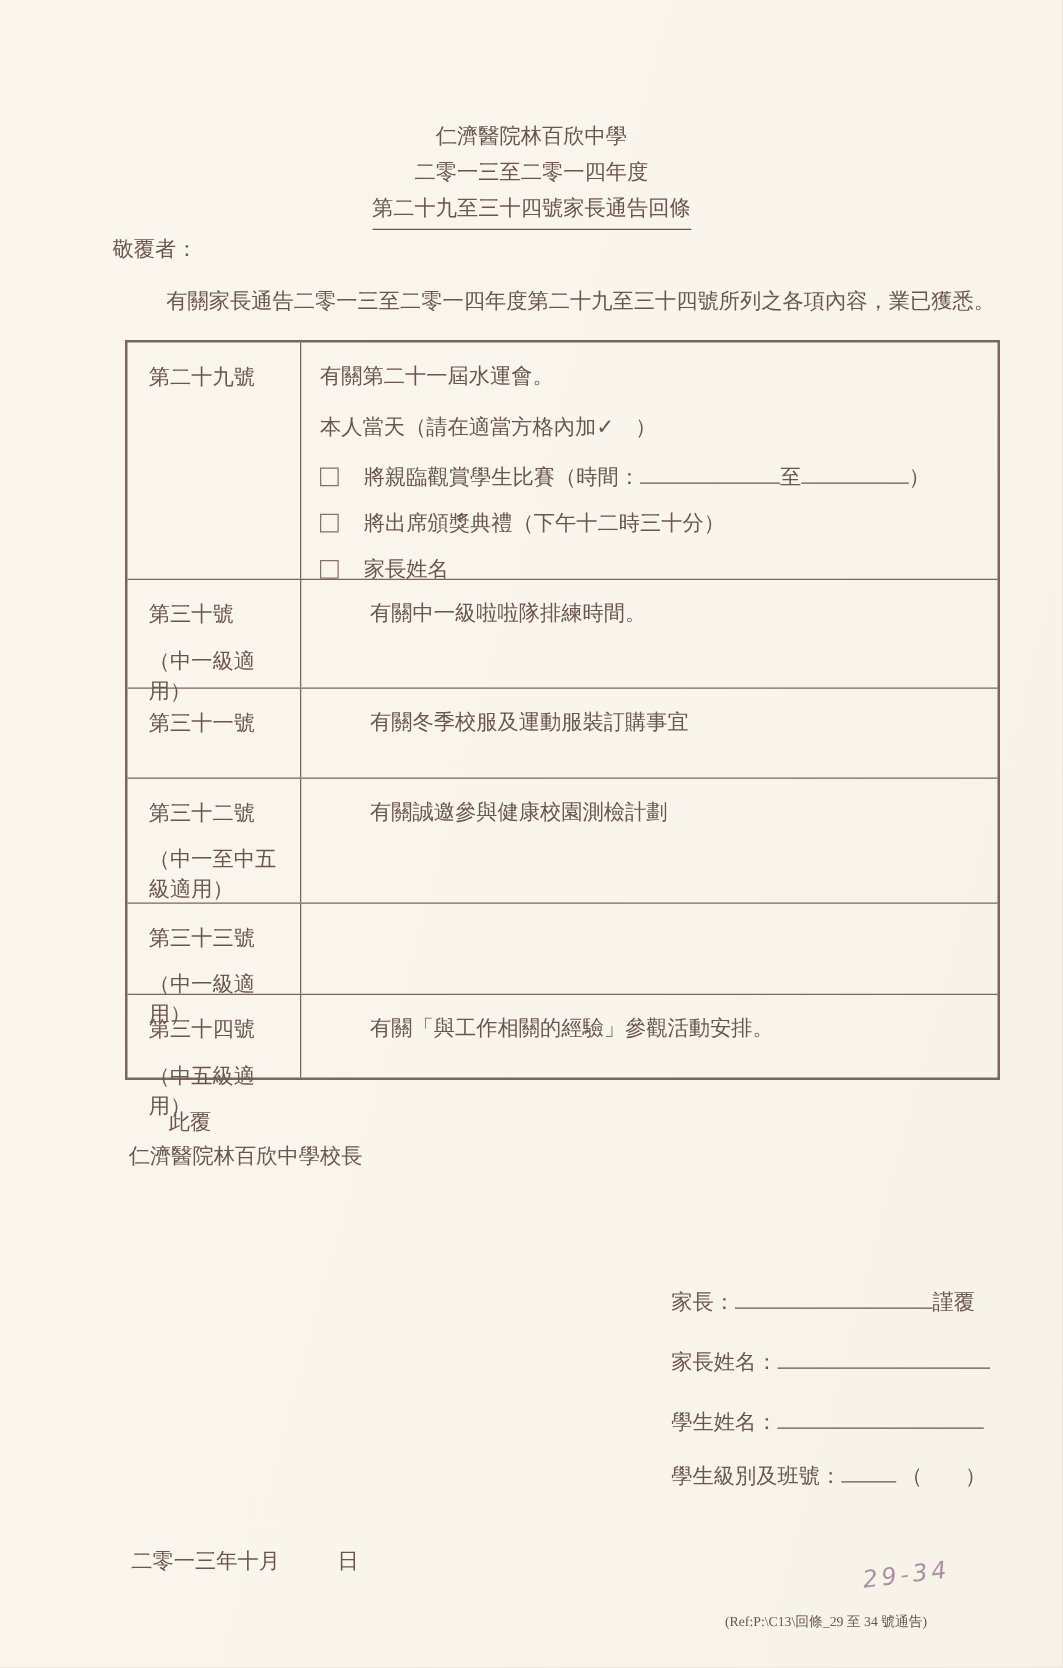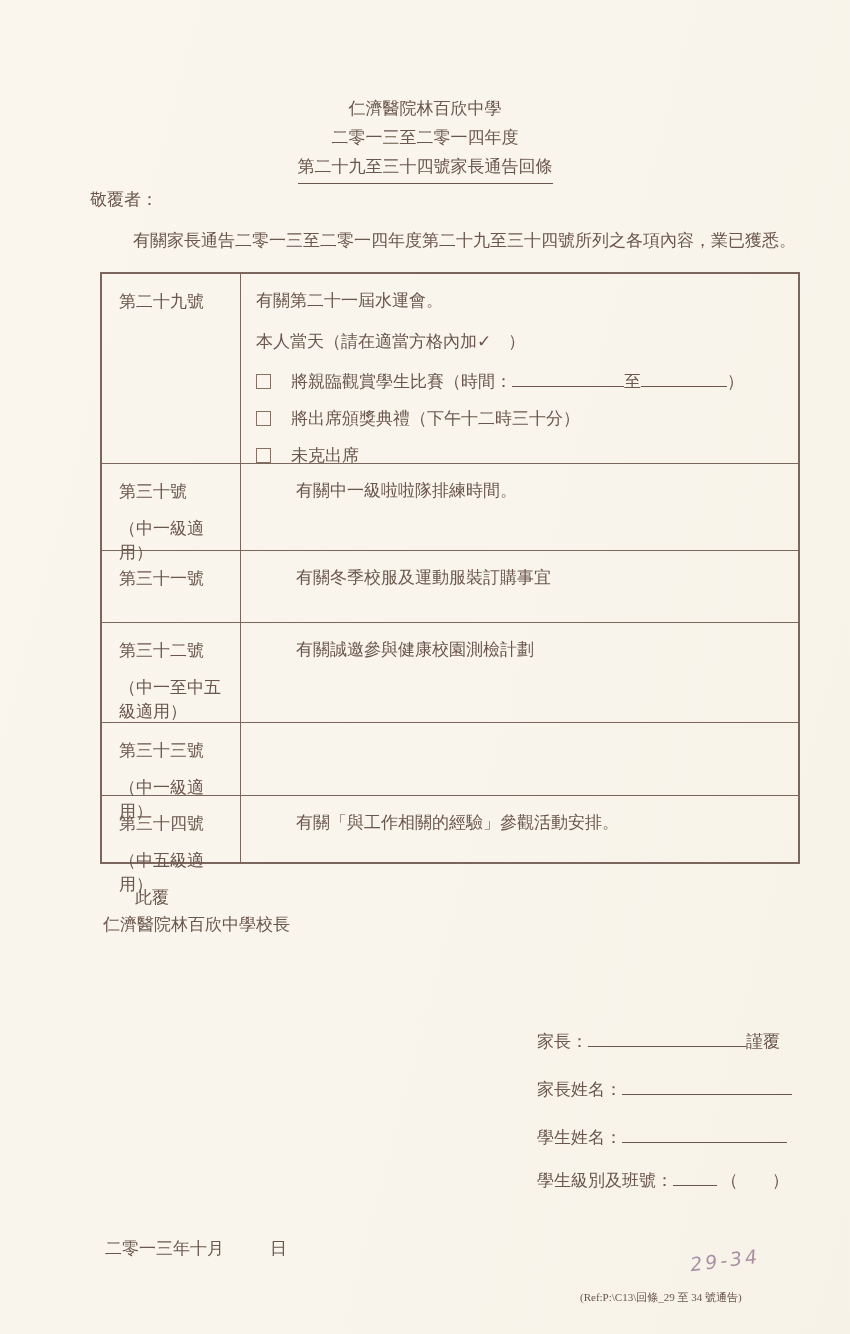--- a/index.html
+++ b/index.html
@@ -95,21 +95,21 @@
       <div class="cell-content">
         <div class="line-a">有關第二十一屆水運會。</div>
         <div class="line-b">本人當天（請在適當方格內加✓　）</div>
         <div class="opt">
           <span class="cb"></span><span>將親臨觀賞學生比賽（時間：</span><span class="blank blank-from"></span><span>至</span><span class="blank blank-to"></span><span>）</span>
         </div>
         <div class="opt">
           <span class="cb"></span><span>將出席頒獎典禮（下午十二時三十分）</span>
         </div>
         <div class="opt">
-          <span class="cb"></span><span>未克出席</span>
+          <span class="cb"></span><span>家長姓名</span>
         </div>
       </div>
     </div>
 
     <div class="t-row row-b">
       <div class="cell-no">
         <div>第三十號</div>
         <div class="note">（中一級適用）</div>
       </div>
       <div class="cell-content">

